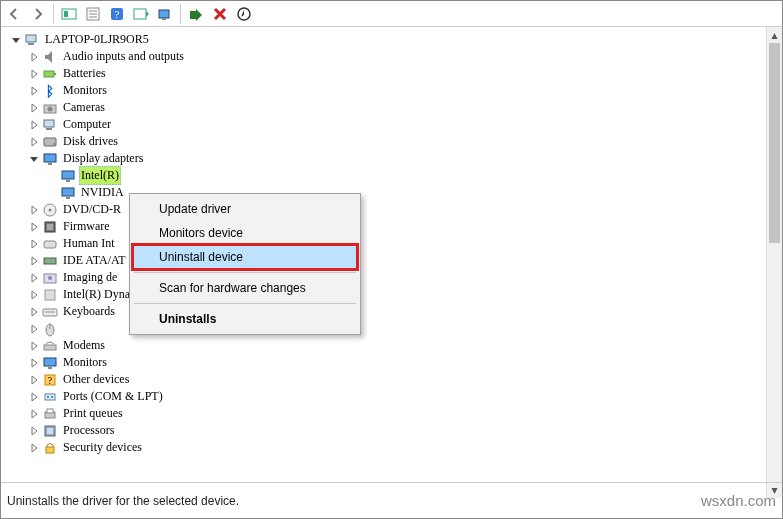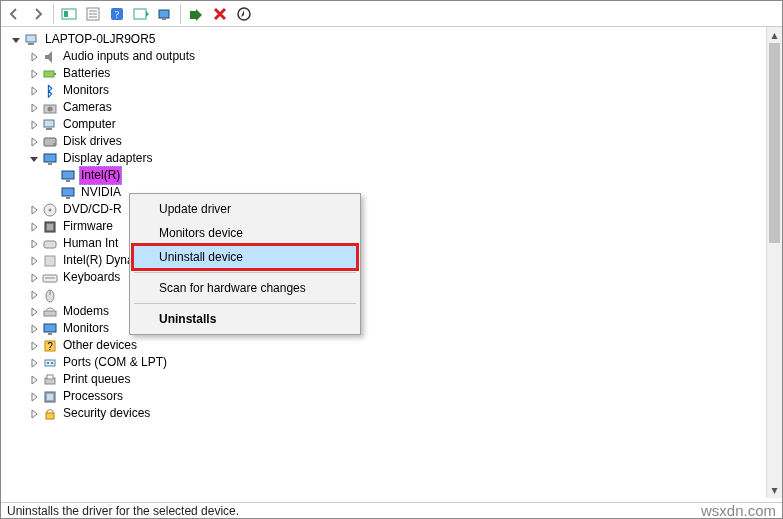--- a/index.html
+++ b/index.html
@@ -49,38 +49,39 @@
   .scrollbar .arrow.up{top:0;} .scrollbar .arrow.down{bottom:0;}
   .tree {
     padding: 4px 0 0 8px;
     line-height: 17px;
   }
   .node {
     display: flex;
     align-items: center;
     height: 17px;
     white-space: nowrap;
+    font-family: Liberation Serif, serif;
   }
   .twisty {
     width: 14px; height: 14px;
     display:flex; align-items:center; justify-content:center;
     color: #555;
     font-size: 9px;
     cursor: pointer;
     flex-shrink:0;
   }
   .icon {
     width: 16px; height: 16px;
     margin: 0 3px 0 1px;
     flex-shrink:0;
     display:flex; align-items:center; justify-content:center;
   }
   .label { padding: 0 2px; }
   .label.sel {
-    background: #d946ef;
+    background: #bef264;
     border: 1px dotted #7ab7e8;
     padding: 0 1px;
   }
   .indent0 { padding-left: 0px; }
   .indent1 { padding-left: 18px; }
   .indent2 { padding-left: 36px; }
   .context-menu {
     position: absolute;
     top: 168px; left: 128px;
     width: 232px;
@@ -100,21 +101,21 @@
   .context-menu .item.highlight {
     background: #bfe3ff;
     outline: 3px solid #e02020;
     outline-offset: -1px;
   }
   .context-menu .divider { height:1px; background:#c8c8c8; margin:3px 1px; }
   .context-menu .item.bold { font-weight: bold; }
   .statusbar {
     position: absolute;
     bottom: 0; left: 0; right: 0;
-    height: 16px;
+    height: 36px;
     border-top: 1px solid #ccc;
     display:flex; align-items:center;
     padding: 0 6px;
     font-size: 12px;
     color:#222;
     justify-content: space-between;
   }
   svg{display:block;}
 </style>
 </head>
@@ -349,20 +350,47 @@
           <svg width="10" height="10">
             <path d="M3 1 L8 5 L3 9 Z" fill="none" stroke="#777"></path>
           </svg>
         </span>
         <span class="icon">
           <svg width="16" height="16">
             <rect x="2" y="5" width="12" height="7" rx="2" fill="#ddd" stroke="#888"></rect>
           </svg>
         </span>
         <span class="label">Human Int</span>
+      </div>
+      <div class="node indent1">
+        <span class="twisty">
+          <svg width="10" height="10">
+            <path d="M3 1 L8 5 L3 9 Z" fill="none" stroke="#777"></path>
+          </svg>
+        </span>
+        <span class="icon">
+          <svg width="16" height="16">
+            <rect x="2" y="5" width="12" height="6" fill="#8a8" stroke="#464"></rect>
+          </svg>
+        </span>
+        <span class="label">IDE ATA/AT</span>
+      </div>
+      <div class="node indent1">
+        <span class="twisty">
+          <svg width="10" height="10">
+            <path d="M3 1 L8 5 L3 9 Z" fill="none" stroke="#777"></path>
+          </svg>
+        </span>
+        <span class="icon">
+          <svg width="16" height="16">
+            <rect x="2" y="4" width="12" height="9" fill="#dde" stroke="#88a"></rect>
+            <circle cx="8" cy="8" r="2" fill="#88a"></circle>
+          </svg>
+        </span>
+        <span class="label">Imaging de</span>
       </div>
       <div class="node indent1">
         <span class="twisty">
           <svg width="10" height="10">
             <path d="M3 1 L8 5 L3 9 Z" fill="none" stroke="#777"></path>
           </svg>
         </span>
         <span class="icon">
           <svg width="16" height="16">
             <rect x="3" y="3" width="10" height="10" fill="#ddd" stroke="#999"></rect>

